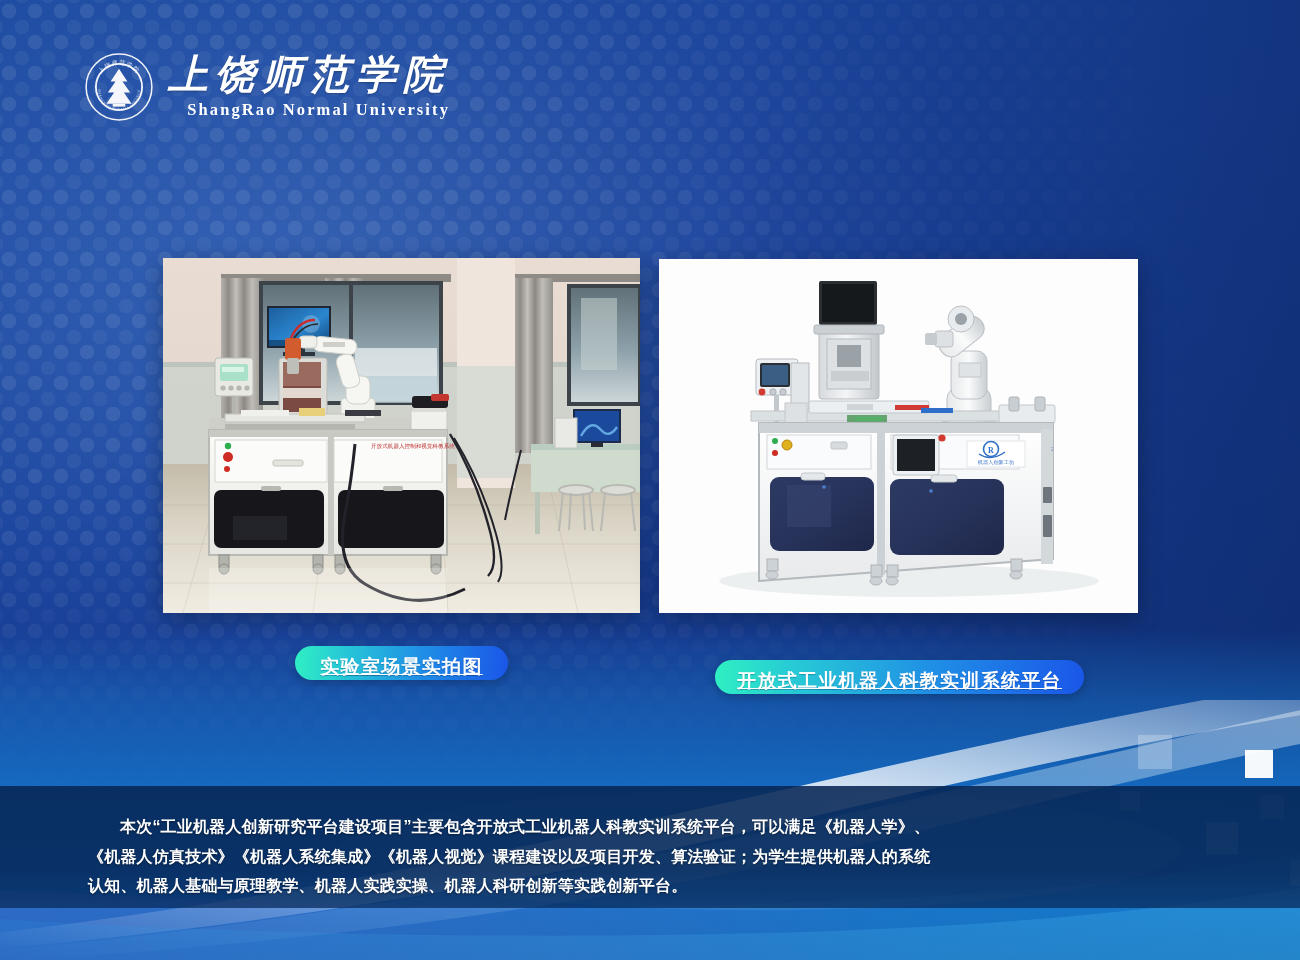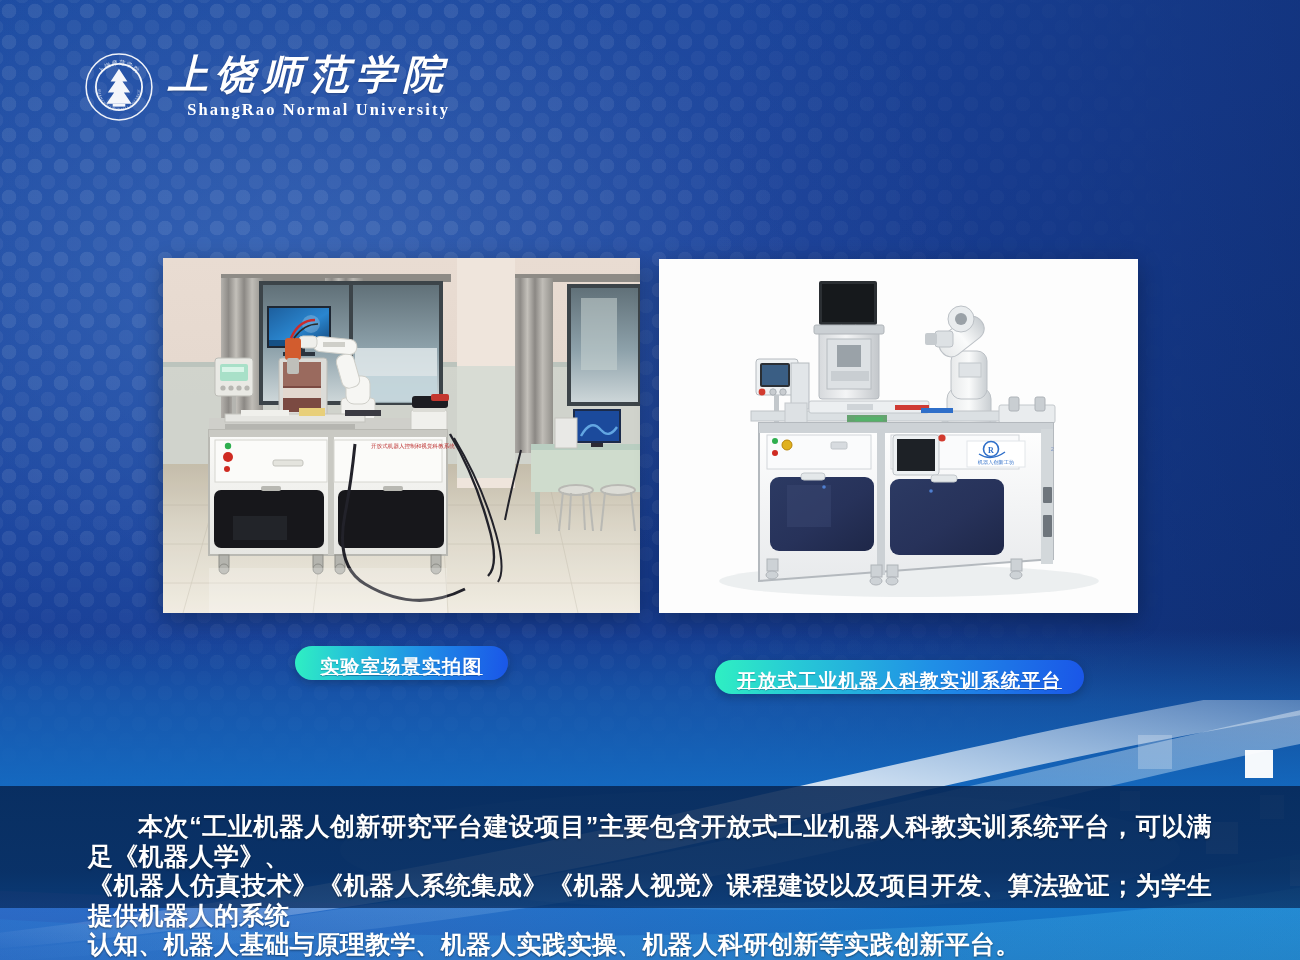--- a/index.html
+++ b/index.html
@@ -80,21 +80,21 @@
   #pill-left{left:295px;top:646px;width:213px;}
   #pill-right{left:715px;top:660px;width:369px;}
 
   
   .textpanel{
     position:absolute;left:0;top:786px;width:1300px;height:122px;
     background:linear-gradient(to bottom, rgba(7,38,84,.88) 0%, rgba(8,40,88,.86) 70%, rgba(8,42,92,.74) 100%);
   }
   .paratext{
     position:absolute;left:88px;top:812px;width:1124px;
-    color:#ffffff;font-size:25px;line-height:29.6px;font-weight:700;
+    color:#ffffff;font-size:16px;line-height:29.6px;font-weight:700;
     letter-spacing:.2px;text-align:justify;text-justify:inter-ideograph;
     text-shadow:0 1px 2px rgba(0,0,0,.45);
   }
   .paratext p{margin:0;}
   .paratext .indent{text-indent:2em;}
 </style>
 </head>
 <body>
 
 <div id="stage">

